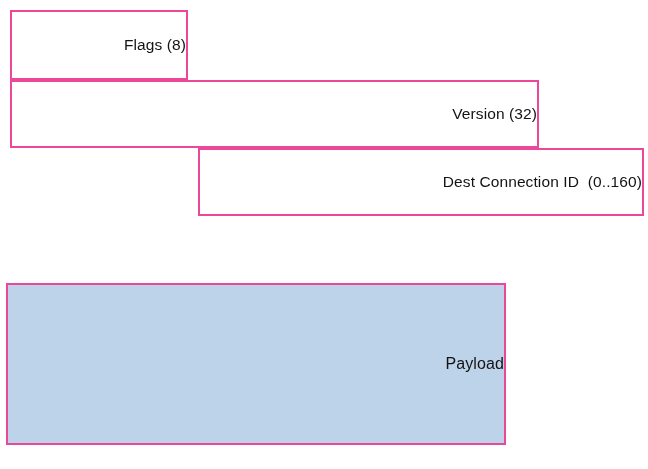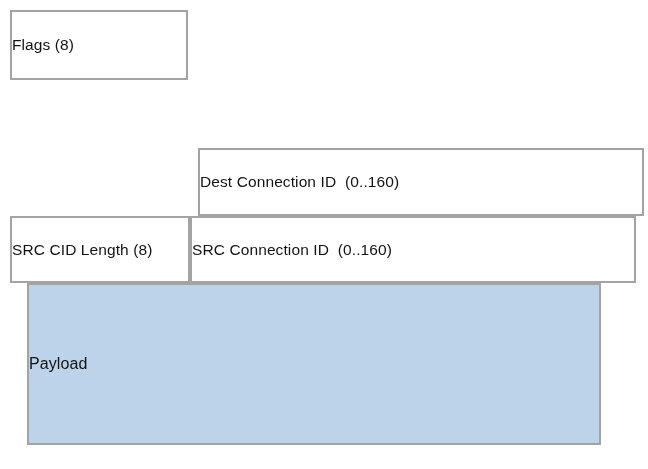--- a/index.html
+++ b/index.html
@@ -13,25 +13,26 @@
   #canvas {
     position: relative;
     width: 648px;
     height: 469px;
     background: #ffffff;
     overflow: hidden;
   }
   .pkt-box {
     position: absolute;
     box-sizing: border-box;
-    border: 2px solid #a3a3a3;
+    border: 2px solid #ec4899;
     background: #ffffff;
     display: flex;
     align-items: center;
-    justify-content: flex-start;
+    justify-content: flex-end;
+    padding-left: 44px;
   }
   .pkt-label {
     font-size: 15.5px;
     color: #131313;
     letter-spacing: 0.1px;
     white-space: pre;
     line-height: 1.1;
   }
 
   
@@ -42,41 +43,38 @@
 
   
   #box-dest-cid-length { left: 10px;  top: 148px; width: 180px; height: 68px; }
   #box-dest-cid-id     { left: 198px; top: 148px; width: 446px; height: 68px; }
 
   
   #box-src-cid-length  { left: 10px;  top: 216px; width: 180px; height: 67px; }
   #box-src-cid-id      { left: 190px; top: 216px; width: 446px; height: 67px; }
 
   
-  #box-payload { left: 27px; top: 283px; width: 574px; height: 162px; background: #bdd3e9; }
+  #box-payload { left: 6px; top: 283px; width: 500px; height: 162px; background: #bdd3e9; }
   #box-payload .pkt-label { font-size: 16px; }
 </style>
 </head>
 <body>
 
 <div id="canvas">
 
   <div class="pkt-box" id="box-flags">
     <span class="pkt-label">Flags (8)</span>
   </div>
 
+  <div class="pkt-box" id="box-version">
+    <span class="pkt-label">Version (32)</span>
+  </div>
 
   <div class="pkt-box" id="box-dest-cid-id">
     <span class="pkt-label">Dest Connection ID  (0..160)</span>
   </div>
 
-  <div class="pkt-box" id="box-src-cid-length">
-    <span class="pkt-label">SRC CID Length (8)</span>
-  </div>
-  <div class="pkt-box" id="box-src-cid-id">
-    <span class="pkt-label">SRC Connection ID  (0..160)</span>
-  </div>
 
   <div class="pkt-box" id="box-payload">
     <span class="pkt-label">Payload</span>
   </div>
 
 </div>
 
 </body></html>

